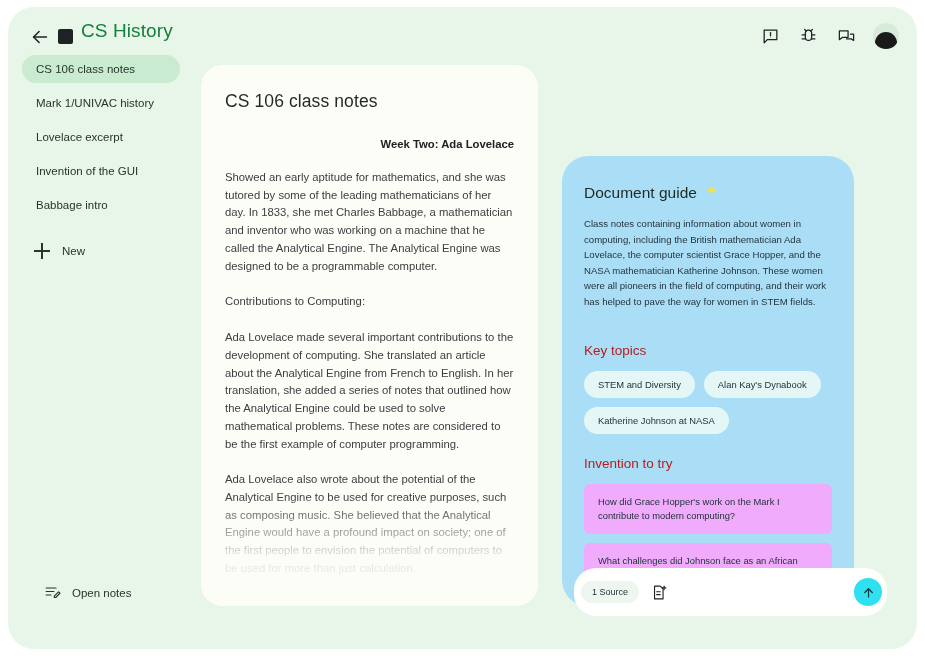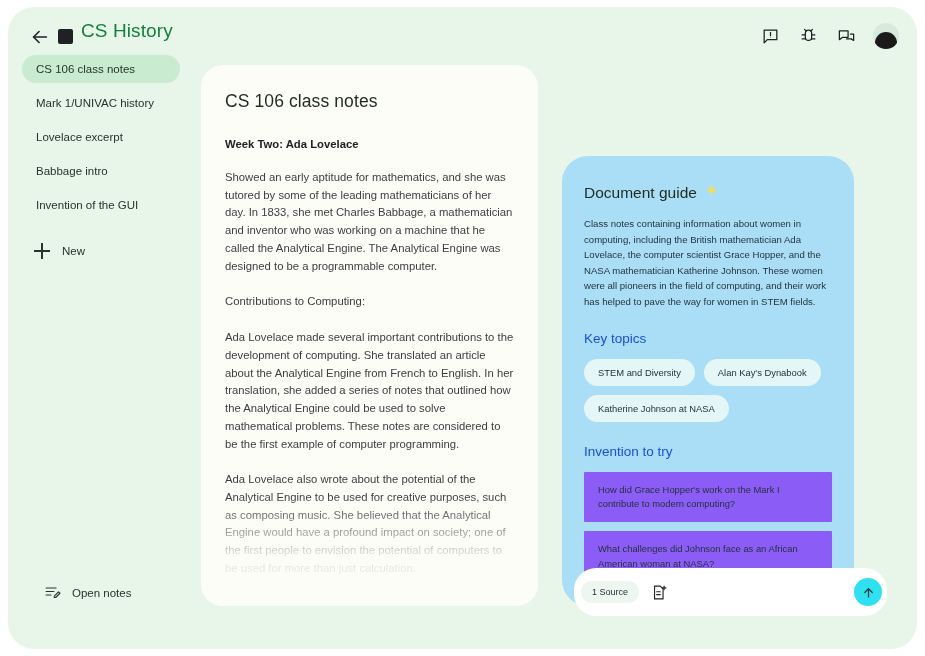--- a/index.html
+++ b/index.html
@@ -109,21 +109,21 @@
     border-radius: 22px;
     overflow: hidden;
   }
   .doc-inner { padding: 26px 24px 0 24px; }
   .doc-title {
     font-size: 17.5px; color: #1f2a23;
     margin-bottom: 26px; letter-spacing: .1px;
   }
   .doc-h2 {
     font-size: 11.3px; font-weight: bold;
-    color: #202124; margin-bottom: 19px;
+    color: #202124; margin-bottom: 19px; text-align: right;
   }
   .doc-p {
     font-size: 11.3px; line-height: 1.57;
     color: #3c4043; margin-bottom: 18px;
   }
   .fade-mask {
     position: absolute; left: 0; right: 0; bottom: 0;
     height: 110px;
     background: linear-gradient(to bottom, rgba(253,253,247,0) 0%, rgba(253,253,247,.85) 55%, #fdfdf7 100%);
     pointer-events: none;
@@ -139,36 +139,36 @@
     padding: 27px 22px 0 22px;
     overflow: hidden;
   }
   .guide-head {
     display: flex; align-items: center; gap: 7px;
     margin-bottom: 14px;
   }
   .guide-head .gt { font-size: 15.5px; color: #1f2a23; }
   .guide-sum {
     font-size: 9.6px; line-height: 1.62;
-    color: #24343d; margin-bottom: 22px;
+    color: #24343d; margin-bottom: 34px;
   }
   .sec-title {
-    font-size: 13.5px; color: #1d4ed8; margin-bottom: 13px;
+    font-size: 13.5px; color: #b91c1c; margin-bottom: 13px;
   }
   .chips { display: flex; flex-wrap: wrap; gap: 9px; margin-bottom: 22px; }
   .chip {
     background: #e4f7f6; color: #22333c;
     font-size: 9.4px;
     padding: 8px 14px; border-radius: 16px;
     cursor: pointer; white-space: nowrap;
   }
   .q-card {
-    background: #8b5cf6; color: #22333c;
+    background: #f0abfc; color: #22333c;
     font-size: 9.4px; line-height: 1.5;
-    padding: 11px 14px; border-radius: 1px;
+    padding: 11px 14px; border-radius: 6px;
     margin-bottom: 9px; cursor: pointer;
   }
 
   
   .composer-wrap {
     position: absolute; left: 566px; bottom: 33px;
     width: 313px; height: 48px;
     background: #ffffff;
     border-radius: 22px;
     display: flex; align-items: center;
@@ -241,22 +241,22 @@
       <div class="avatar">
         <div class="head"></div>
       </div>
     </div>
   </div>
 
   <div class="sidebar">
     <div class="nav-item active">CS 106 class notes</div>
     <div class="nav-item">Mark 1/UNIVAC history</div>
     <div class="nav-item">Lovelace excerpt</div>
+    <div class="nav-item">Invention of the GUI</div>
     <div class="nav-item">Babbage intro</div>
-    <div class="nav-item">Invention of the GUI</div>
 
     <div class="nav-new">
       <span class="plus"></span>
       <span>New</span>
     </div>
   </div>
 
   <div class="open-notes">
     <span>
       <svg viewBox="0 0 24 24" width="17" height="17" fill="none" stroke="#27352b" stroke-width="1.6" stroke-linecap="round">

